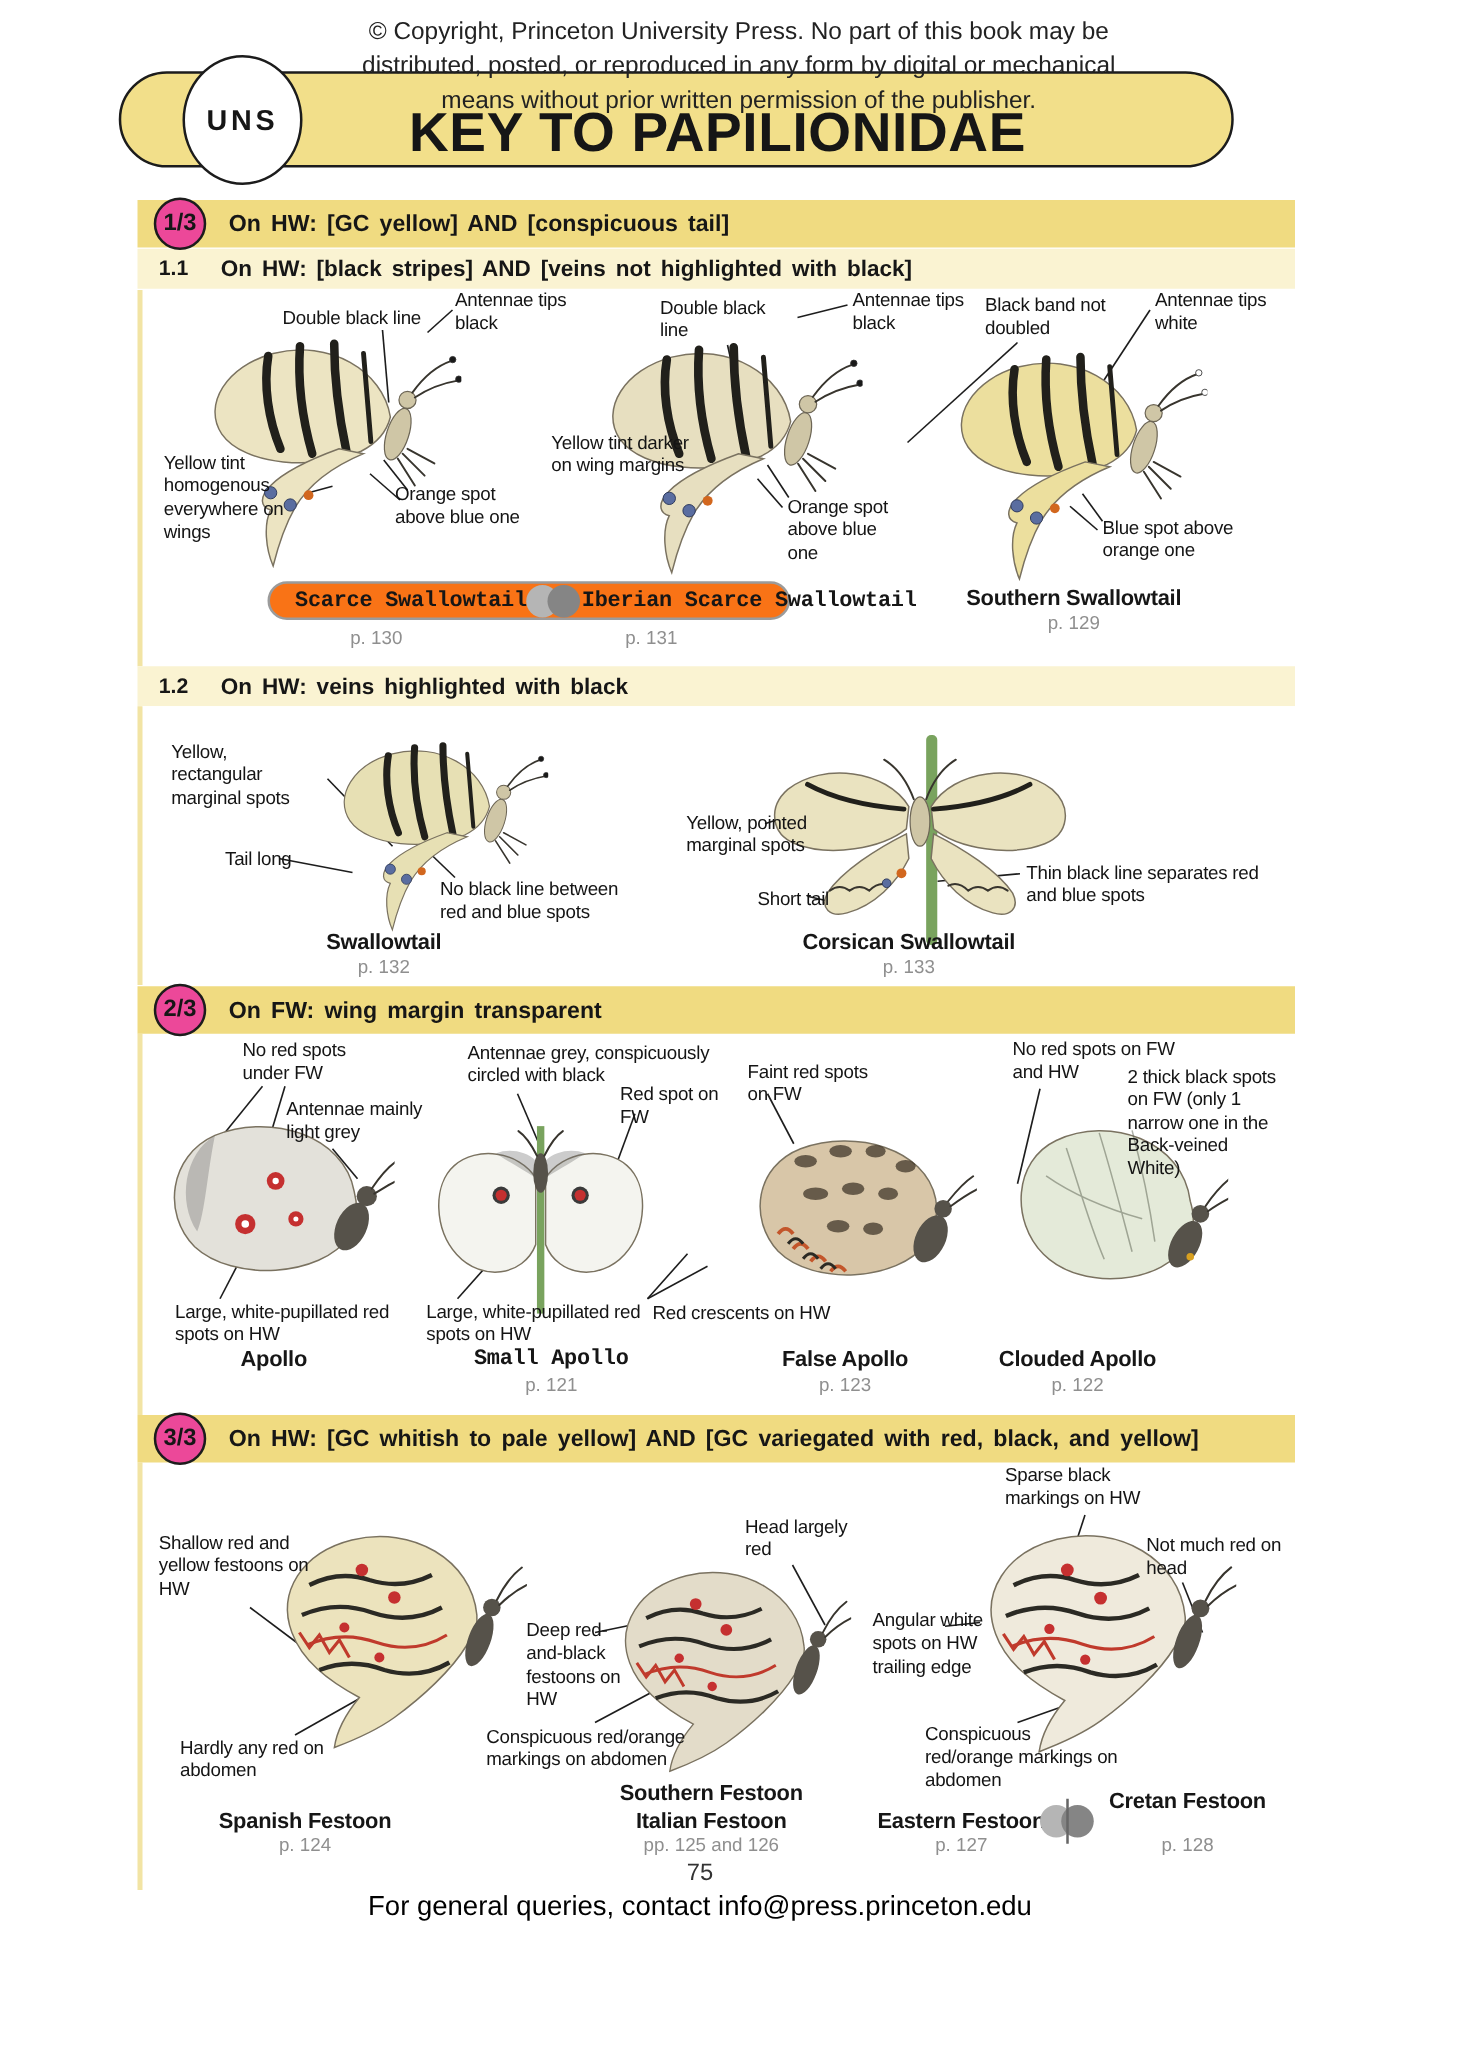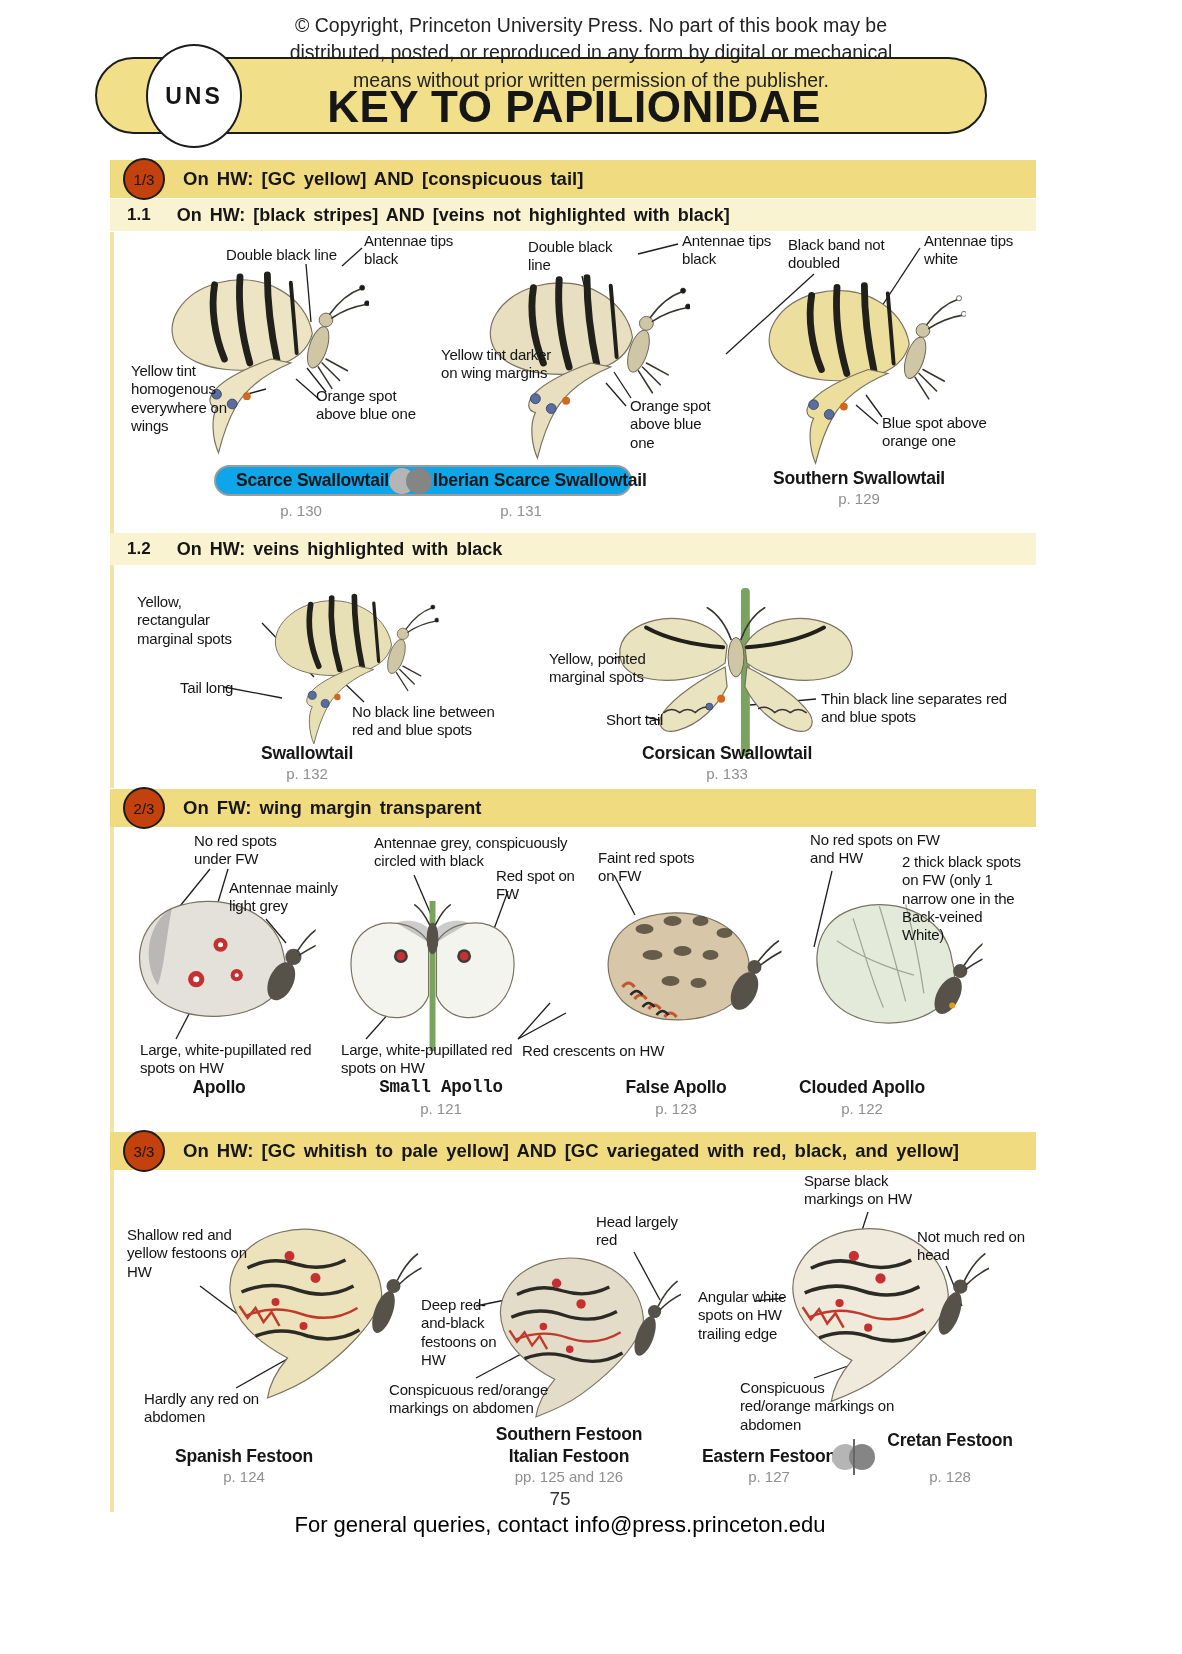--- a/index.html
+++ b/index.html
@@ -8,36 +8,36 @@
   .abs{position:absolute;}
   
   .copyright{top:12px;left:0;width:100%;text-align:center;font-size:19.5px;line-height:1.4;color:#222;z-index:6;}
   .banner{left:95px;top:57px;width:888px;height:73px;background:#f2df8a;border:2px solid #1c1c1c;border-radius:40px;z-index:1;}
   .uns{left:146px;top:44px;width:92px;height:100px;background:#fff;border:2.5px solid #1c1c1c;border-radius:50%;
        display:flex;align-items:center;justify-content:center;font-weight:bold;font-size:23px;letter-spacing:3px;z-index:2;}
   .title{left:95px;top:82px;width:888px;text-align:center;font-size:44px;font-weight:bold;letter-spacing:.5px;
          padding-left:70px;box-sizing:border-box;z-index:2;}
   
   .band{left:110px;width:926px;height:38px;background:#f0db81;display:flex;align-items:center;overflow:visible;z-index:3;box-sizing:border-box;}
-  .badge{width:38px;height:38px;border-radius:50%;background:#c2410c;border:2px solid #1c1c1c;flex:0 0 auto;
-         display:flex;align-items:center;justify-content:center;font-weight:normal;font-size:15px;margin-left:13px;}
+  .badge{width:38px;height:38px;border-radius:50%;background:#ec4899;border:2px solid #1c1c1c;flex:0 0 auto;
+         display:flex;align-items:center;justify-content:center;font-weight:bold;font-size:19px;margin-left:13px;}
   .bheading{margin-left:18px;font-weight:bold;font-size:18.5px;word-spacing:3px;white-space:nowrap;}
   .subband{left:110px;width:926px;height:32px;background:#faf3d2;display:flex;align-items:center;box-sizing:border-box;}
   .snum{margin-left:17px;font-weight:bold;font-size:17px;flex:0 0 auto;}
   .sheading{margin-left:26px;font-weight:bold;font-size:18px;word-spacing:3px;white-space:nowrap;}
   
   .content{left:110px;width:922px;background:#fff;border-left:4px solid #f2e4a4;}
   .lbl{position:absolute;font-size:15px;line-height:1.22;letter-spacing:-.2px;color:#141414;}
   .nowrap{white-space:nowrap;}
   .leads{position:absolute;left:0;top:0;pointer-events:none;}
   .leads line{stroke:#1d1d1d;stroke-width:1.3;}
   .sp-name{position:absolute;font-weight:bold;font-size:17.5px;white-space:nowrap;transform:translateX(-50%);letter-spacing:-.2px;}
   .sp-page{position:absolute;color:#8f8f8f;font-size:15px;white-space:nowrap;transform:translateX(-50%);}
-  .vbox{position:absolute;border:2.5px solid #9b9b9b;border-radius:16px;background:#0ea5e9;display:flex;align-items:center;
-        justify-content:space-between;padding:0 20px;box-sizing:border-box;}
+  .vbox{position:absolute;border:2.5px solid #9b9b9b;border-radius:16px;background:#f97316;display:flex;align-items:center;
+        justify-content:space-between;padding:0 20px;box-sizing:border-box;font-family:Liberation Mono, monospace;}
   .sp-inbox{font-weight:bold;font-size:17.5px;white-space:nowrap;letter-spacing:-.2px;}
   .venn{position:relative;width:44px;height:26px;flex:0 0 auto;}
   .venn .c1{position:absolute;left:0;top:0;width:26px;height:26px;border-radius:50%;background:#b5b5b5;}
   .venn .c2{position:absolute;left:17px;top:0;width:26px;height:26px;border-radius:50%;background:#858585;}
   .venn.sep::after{content:"";position:absolute;left:21px;top:-5px;width:1.6px;height:36px;background:#666;}
   
   .pageno{left:560px;top:1488px;transform:translateX(-50%);font-size:19px;color:#333;}
   .contact{left:560px;top:1512px;transform:translateX(-50%);font-size:22px;color:#000;white-space:nowrap;}
   
   .bf{position:absolute;overflow:visible;}

